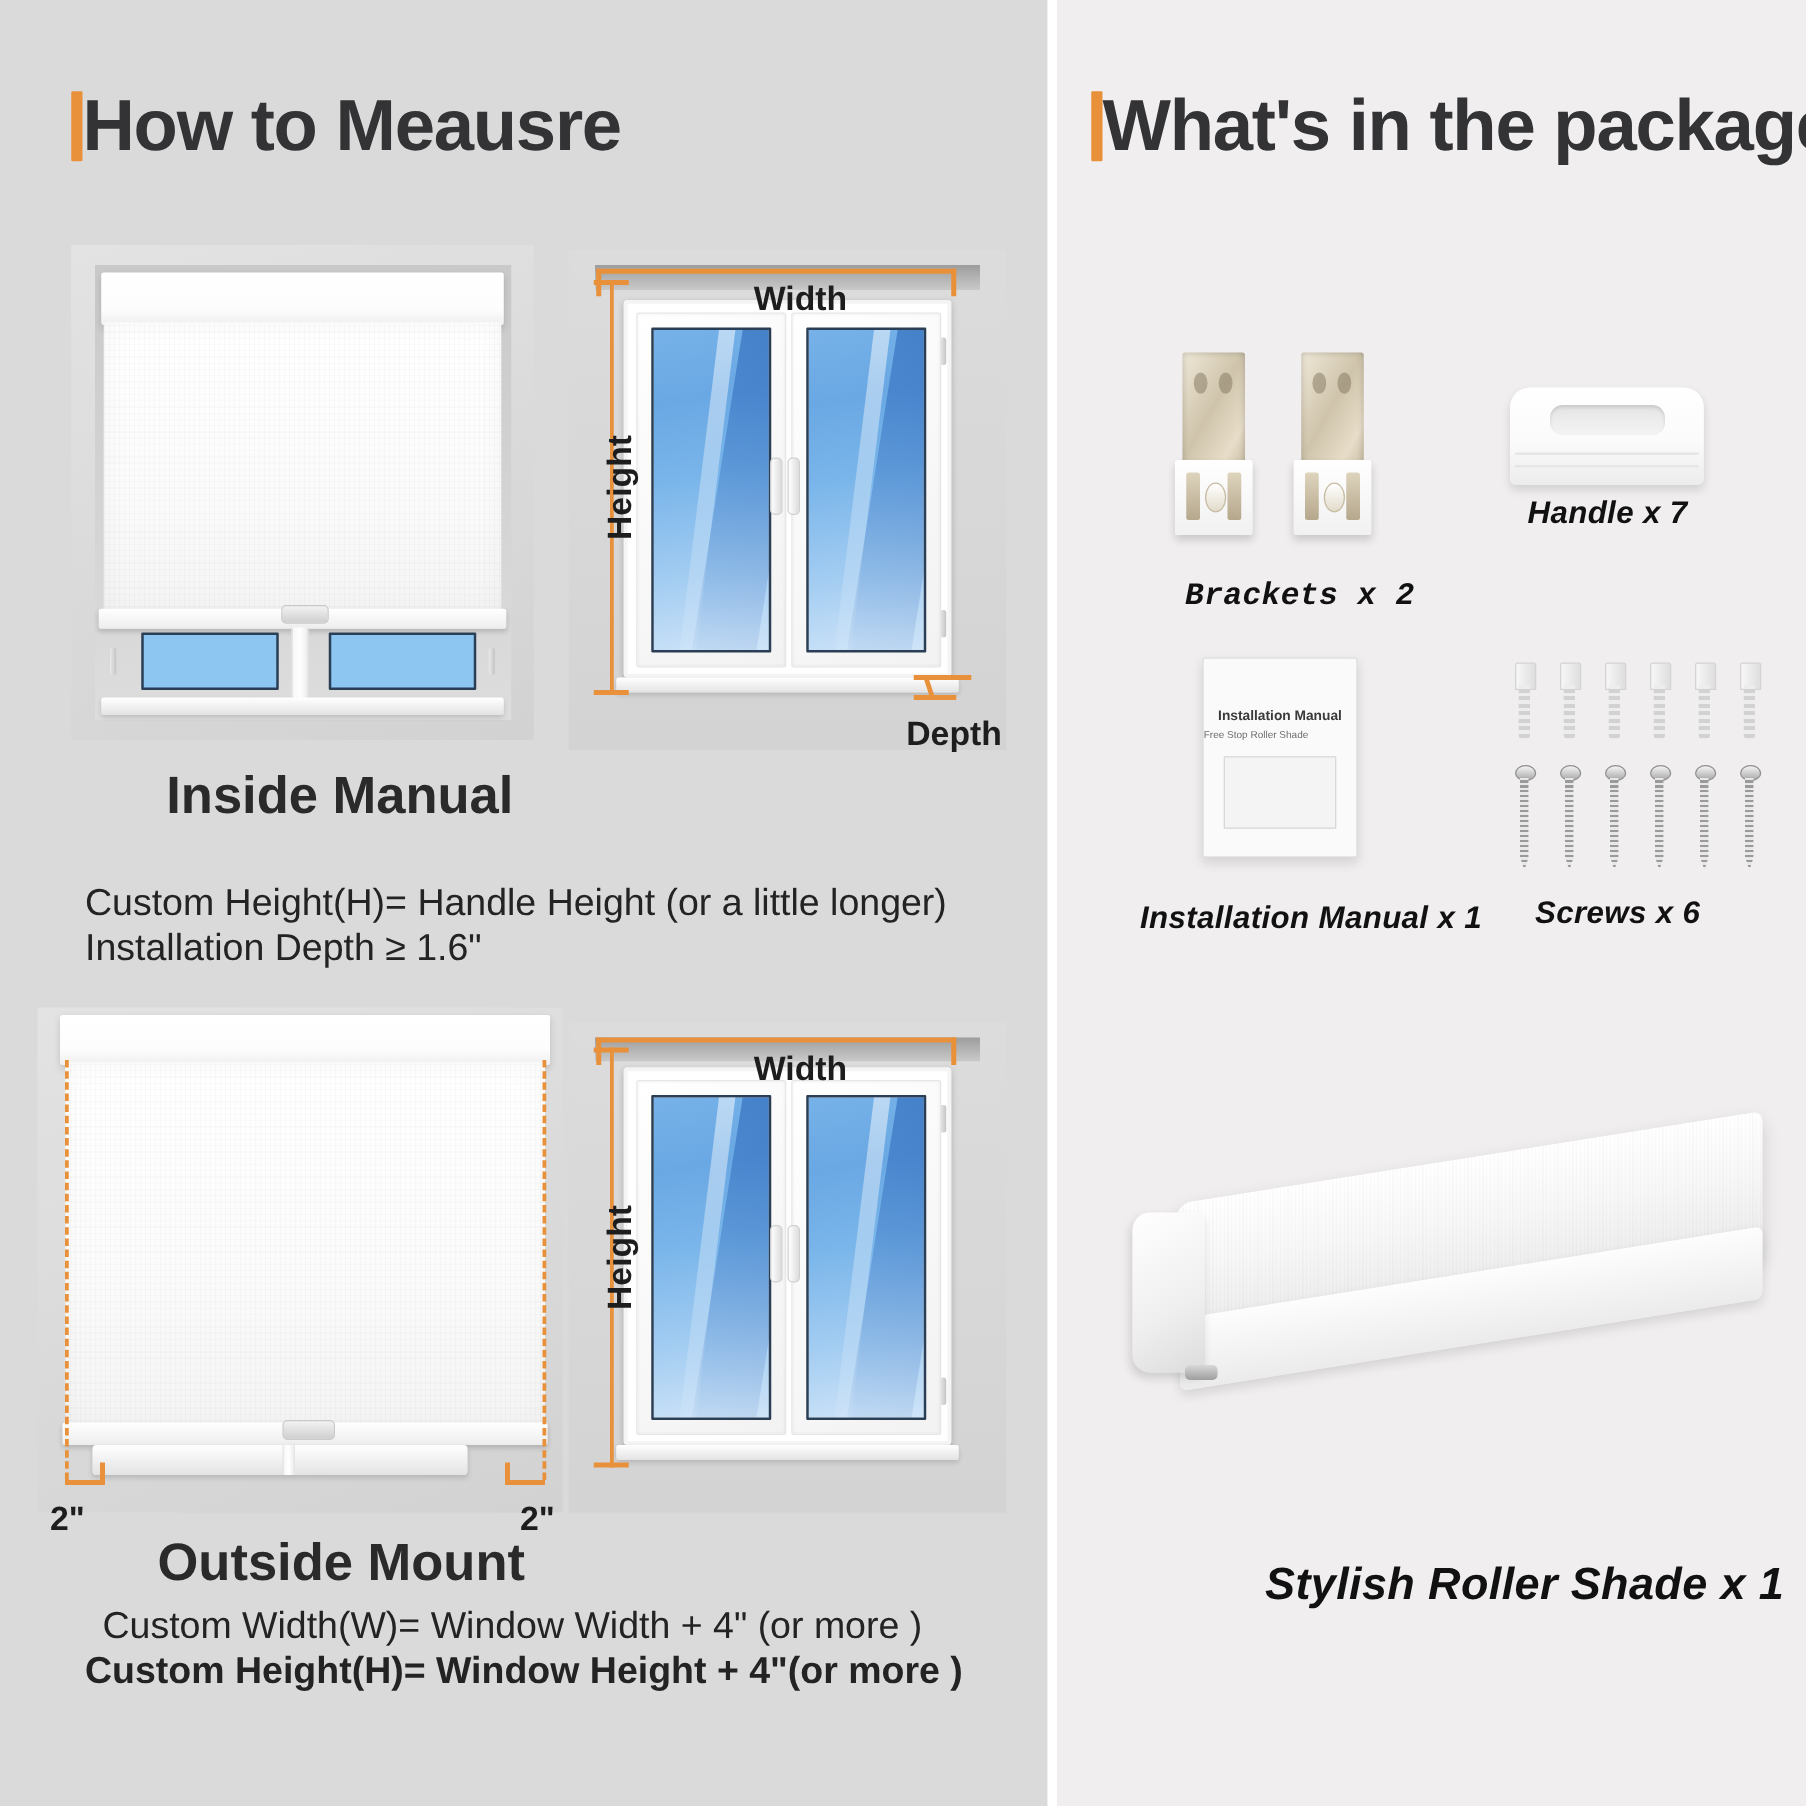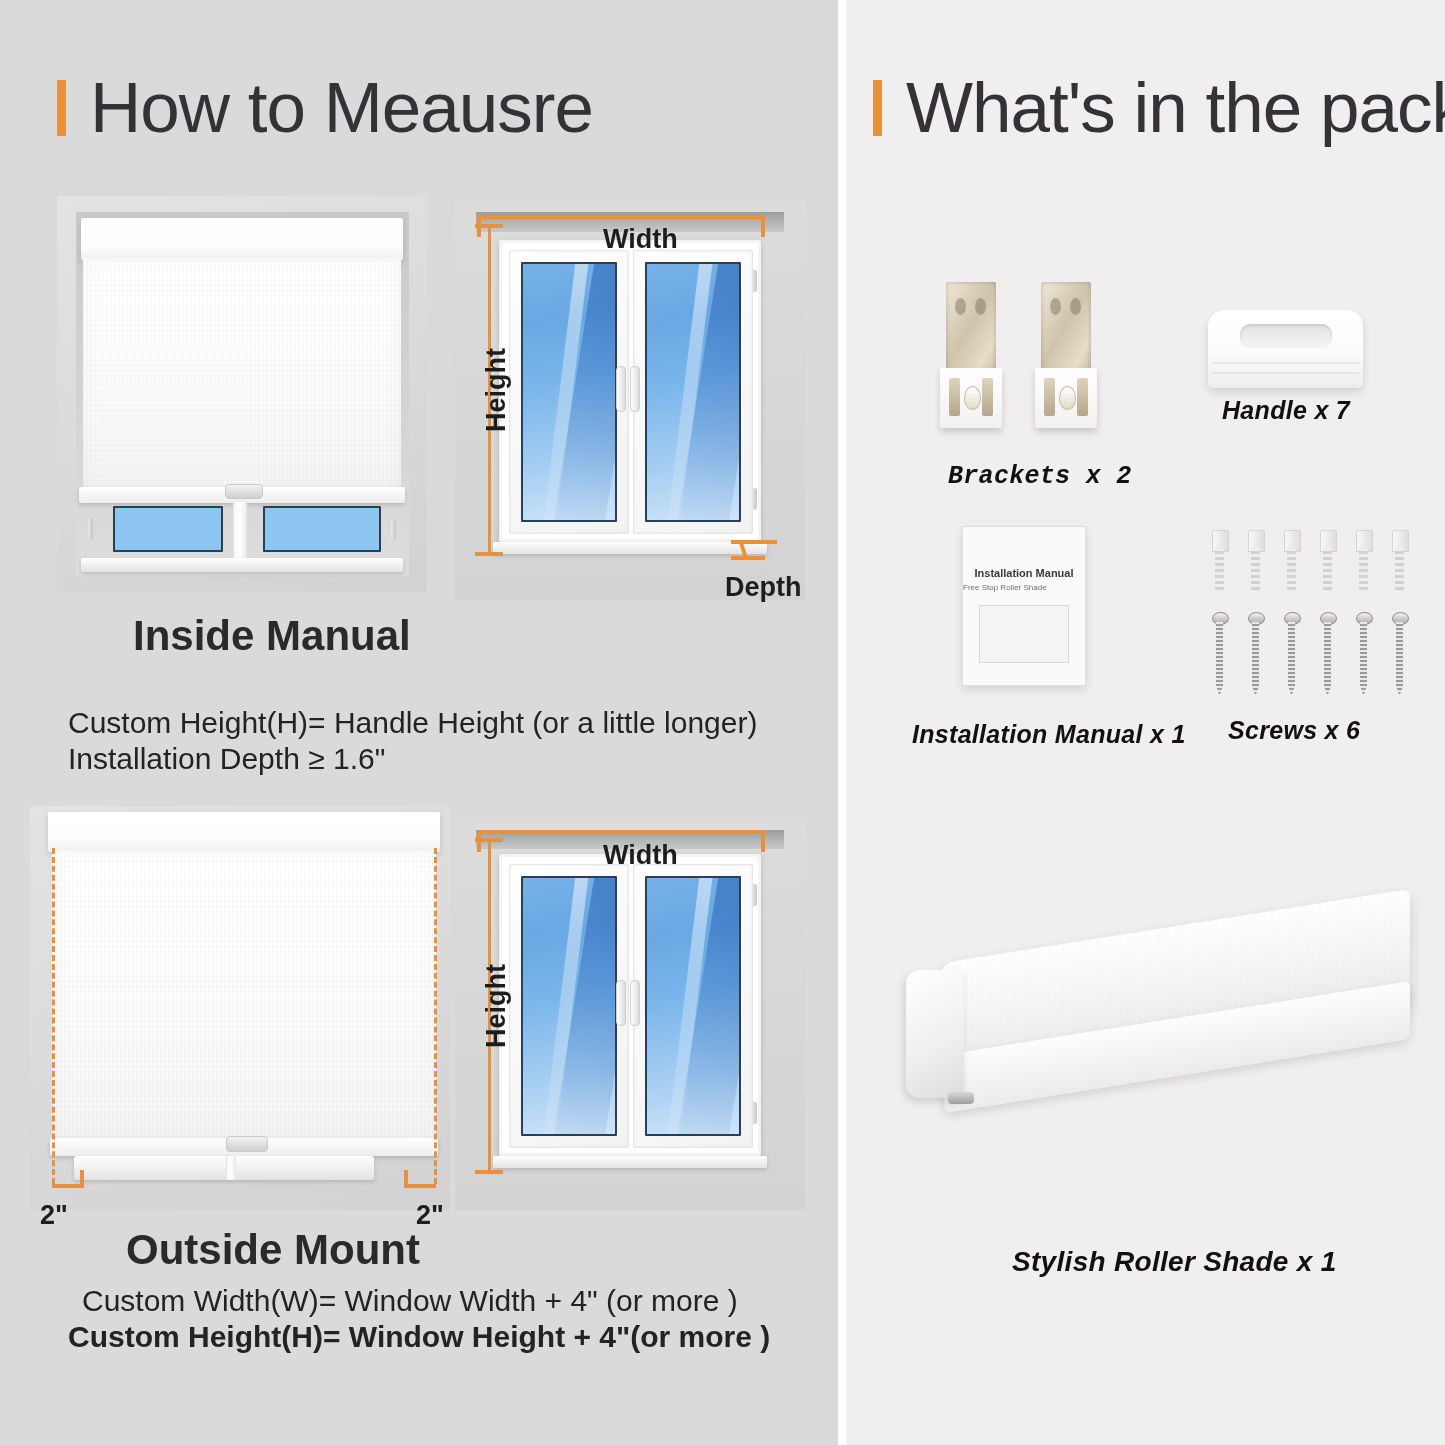--- a/index.html
+++ b/index.html
@@ -13,21 +13,21 @@
 
   
   .panel-left{position:absolute;left:0;top:0;width:838px;height:1445px;background:#dadada;}
   .panel-divider{position:absolute;left:838px;top:0;width:8px;height:1445px;background:#ffffff;}
   .panel-right{position:absolute;left:846px;top:0;width:599px;height:1445px;background:#f0eeef;}
 
   
   .heading{position:absolute;display:flex;align-items:center;}
   .heading .bar{width:9px;height:56px;background:#e8913a;border-radius:1px;}
   .heading .htxt{
-    margin-left:24px;font-size:71px;font-weight:normal;color:#333335;
+    font-size:58px;font-weight:bold;color:#333335;
     letter-spacing:-1px;line-height:1;white-space:nowrap;
   }
   #heading-left{left:57px;top:72px;}
   #heading-right{left:873px;top:72px;}
 
   
   .winbox{position:absolute;}
   .win-wall{position:absolute;inset:0;background:linear-gradient(180deg,#dcdcdc,#d3d3d3);}
   .win-reveal-top{position:absolute;left:6%;right:6%;top:3%;height:5%;
      background:linear-gradient(180deg,#9d9d9d,#c9c9c9);}
@@ -374,15 +374,15 @@
       </div>
   </div>
   <div class="pkg-label" style="left:1228px;top:716px;">Screws  x 6</div>
 
   <div class="roller" style="left:900px;top:900px;width:540px;height:300px;">
     <div class="tube"></div>
     <div class="fabriclayer"></div>
     <div class="endcap"></div>
     <div class="chrome"></div>
   </div>
-  <div class="pkg-label" style="left:1012px;top:1246px;font-size:28px;">Stylish Roller Shade x 1</div>
+  <div class="pkg-label" style="left:1012px;top:1246px;font-size:36px;">Stylish Roller Shade x 1</div>
 
 </div>
 
 </body></html>

